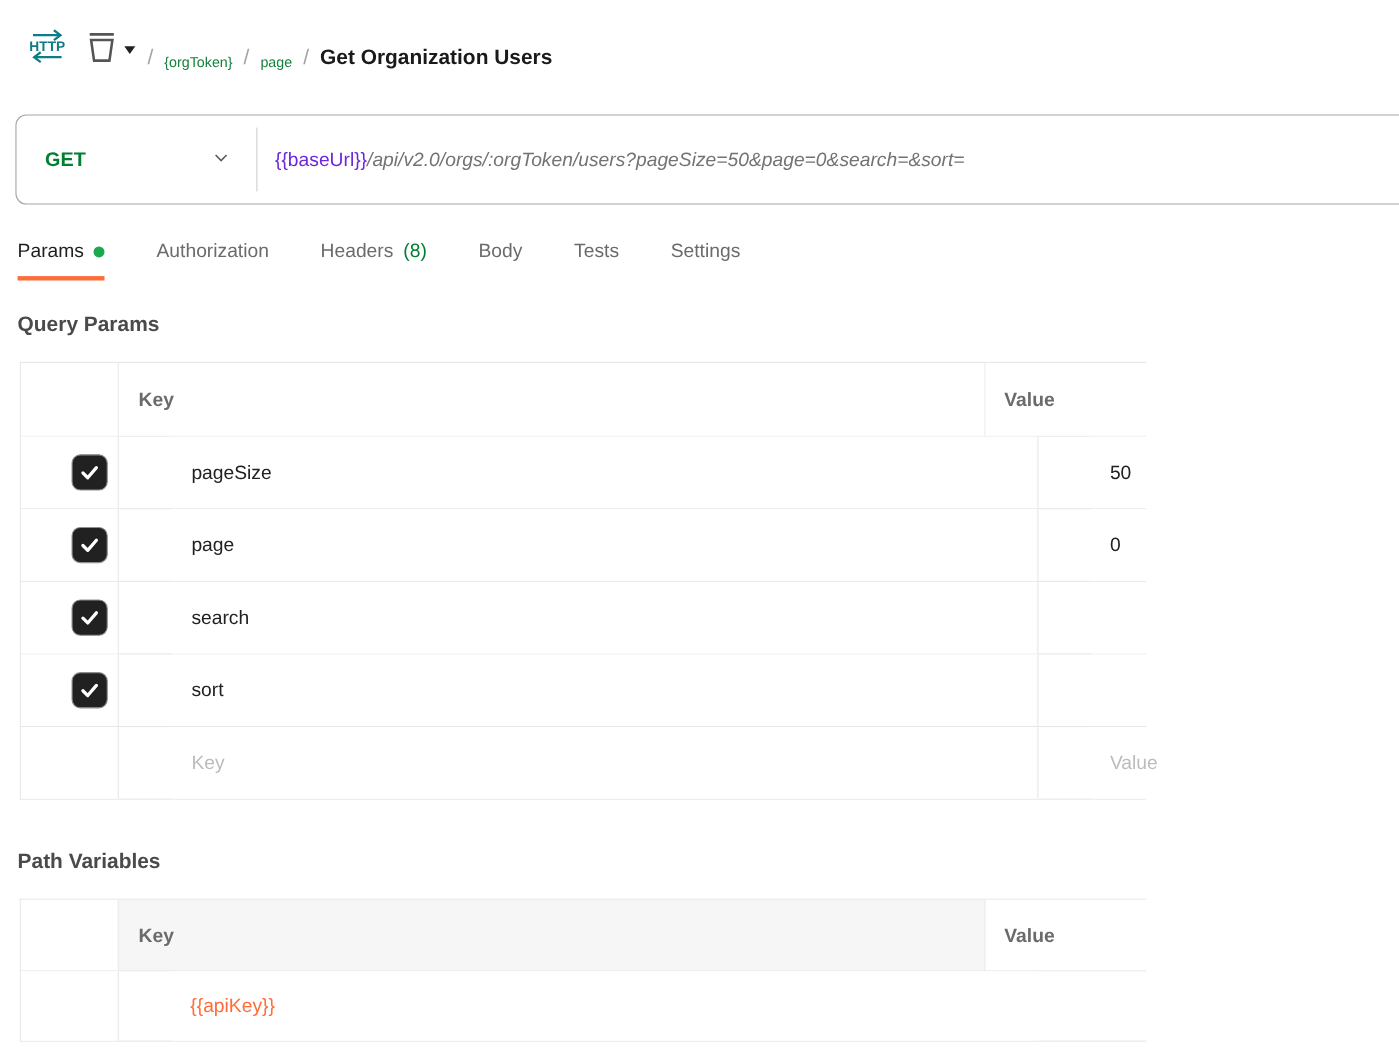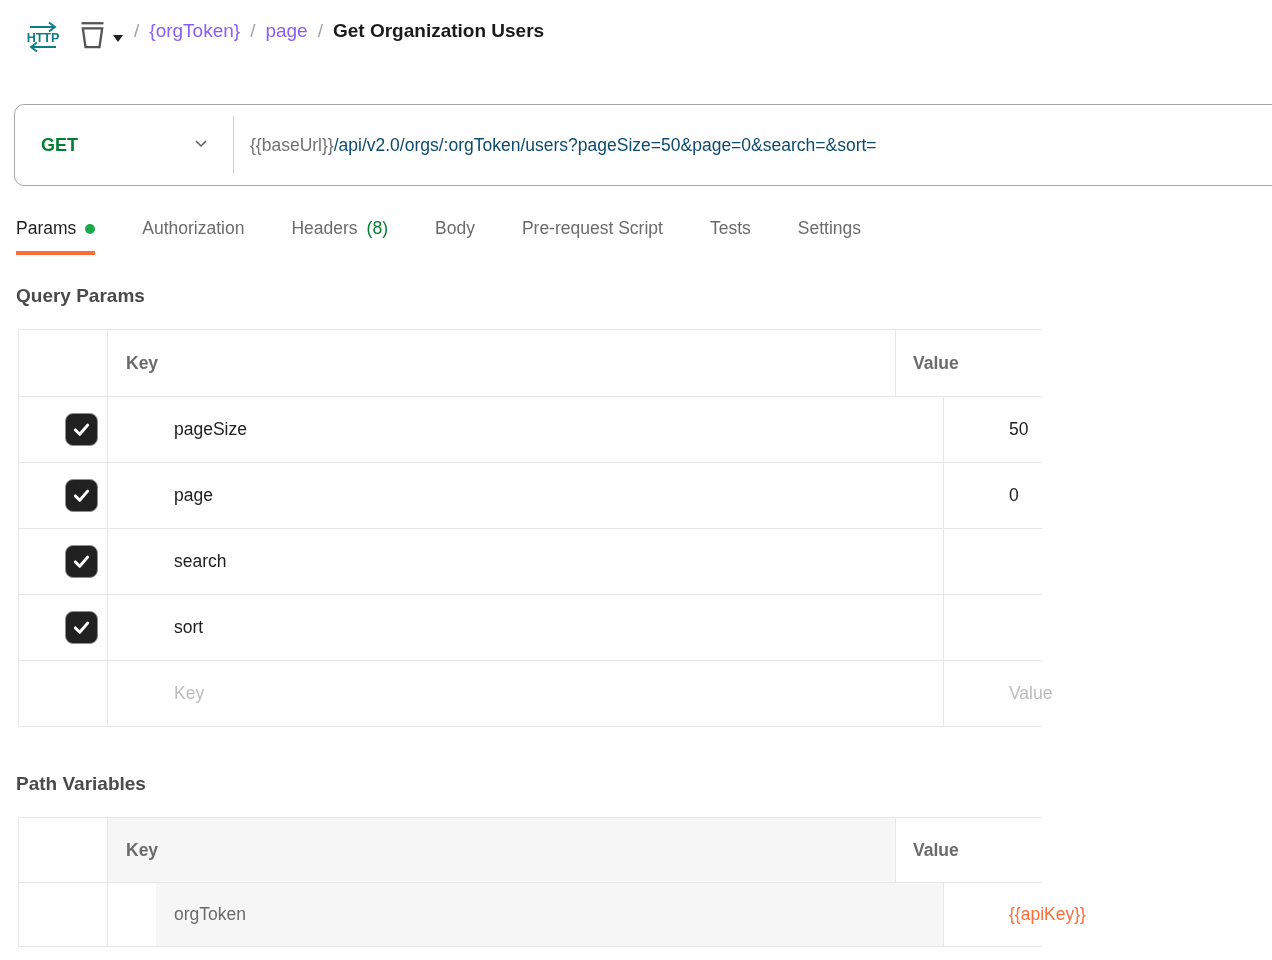--- a/index.html
+++ b/index.html
@@ -1,38 +1,38 @@
 <!DOCTYPE html>
 <html><head>
 <meta charset="utf-8">
 <style>
   * { box-sizing: border-box; margin: 0; padding: 0; }
   html,body { width: 1272px; height: 960px; background:#fff; overflow:hidden;
     font-family: "Liberation Sans", sans-serif; color:#212121; }
 
   
-  .breadcrumb { display:flex; align-items:flex-start; margin:20px 0 0 25px; height:44px; }
+  .breadcrumb { display:flex; align-items:flex-end; margin:20px 0 0 25px; height:44px; }
   .bc-http-icon { flex:0 0 auto; }
   .bc-collection { display:flex; align-items:center; margin-left:16px; cursor:pointer; }
   .bc-caret { margin-left:4px; }
   .bc-sep { color:#a3a3a3; font-size:19px; margin:0 10px; }
   .bc-sep:first-of-type { margin-left:14px; }
-  .bc-seg { color:#8b5cf6; font-size:19px; cursor:pointer; }
+  .bc-seg { color:#15803d; font-size:13px; cursor:pointer; }
   .bc-current { color:#1a1a1a; font-size:19px; font-weight:700; }
 
   
   .request-bar { margin:40px 0 0 14px; width:1290px; height:82px;
     border:1px solid #a6a6a6; border-radius:10px; display:flex; align-items:center; background:#fff; }
   .method { display:flex; align-items:center; justify-content:space-between;
     width:218px; padding:0 22px 0 26px; cursor:pointer; }
   .method-label { color:#007f31; font-weight:700; font-size:18px; }
   .req-divider { width:1px; height:58px; background:#d0d0d0; }
   .url-box { flex:1; padding-left:16px; font-size:17.5px; white-space:nowrap; overflow:hidden; cursor:text; }
-  .url-var { color:#737373;text-align:center; }
-  .url-rest { color:#0c4a6e; }
+  .url-var { color:#6d28d9;text-align:center; }
+  .url-rest { color:#737373;font-style:italic; }
 
   
   .tabs { display:flex; margin:32px 0 0 16px; }
   .tab { display:flex; align-items:center; gap:9px; margin-right:47px;
     font-size:17.5px; color:#6b6b6b; padding-bottom:12px; border-bottom:4px solid transparent; cursor:pointer; }
   .tab.active { color:#1f1f1f; border-bottom-color:#ff6c37; }
   .tab-count { color:#007f31; }
   .dot { width:10px; height:10px; border-radius:50%; background:#1ba94c; }
 
   
@@ -121,23 +121,20 @@
     <span>Authorization</span>
   </div>
   <div class="tab">
     <span>Headers</span>
     <span class="tab-count">(8)</span>
   </div>
   <div class="tab">
     <span>Body</span>
   </div>
   <div class="tab">
-    <span>Pre-request Script</span>
-  </div>
-  <div class="tab">
     <span>Tests</span>
   </div>
   <div class="tab">
     <span>Settings</span>
   </div>
 </div>
 
 <div class="section-title">Query Params</div>
 
 <div class="kv-table">
@@ -206,16 +203,15 @@
 
 <div class="kv-table">
   <div class="kv-row p-row">
     <div class="cell cell-check"></div>
     <div class="cell cell-key cell-header readonly-bg">Key</div>
     <div class="cell cell-val cell-header">Value</div>
   </div>
 
   <div class="kv-row p-row">
     <div class="cell cell-check"></div>
-    <div class="cell cell-key readonly-bg readonly-text">orgToken</div>
     <div class="cell cell-val var-text">{{apiKey}}</div>
   </div>
 </div>
 
 </body></html>

